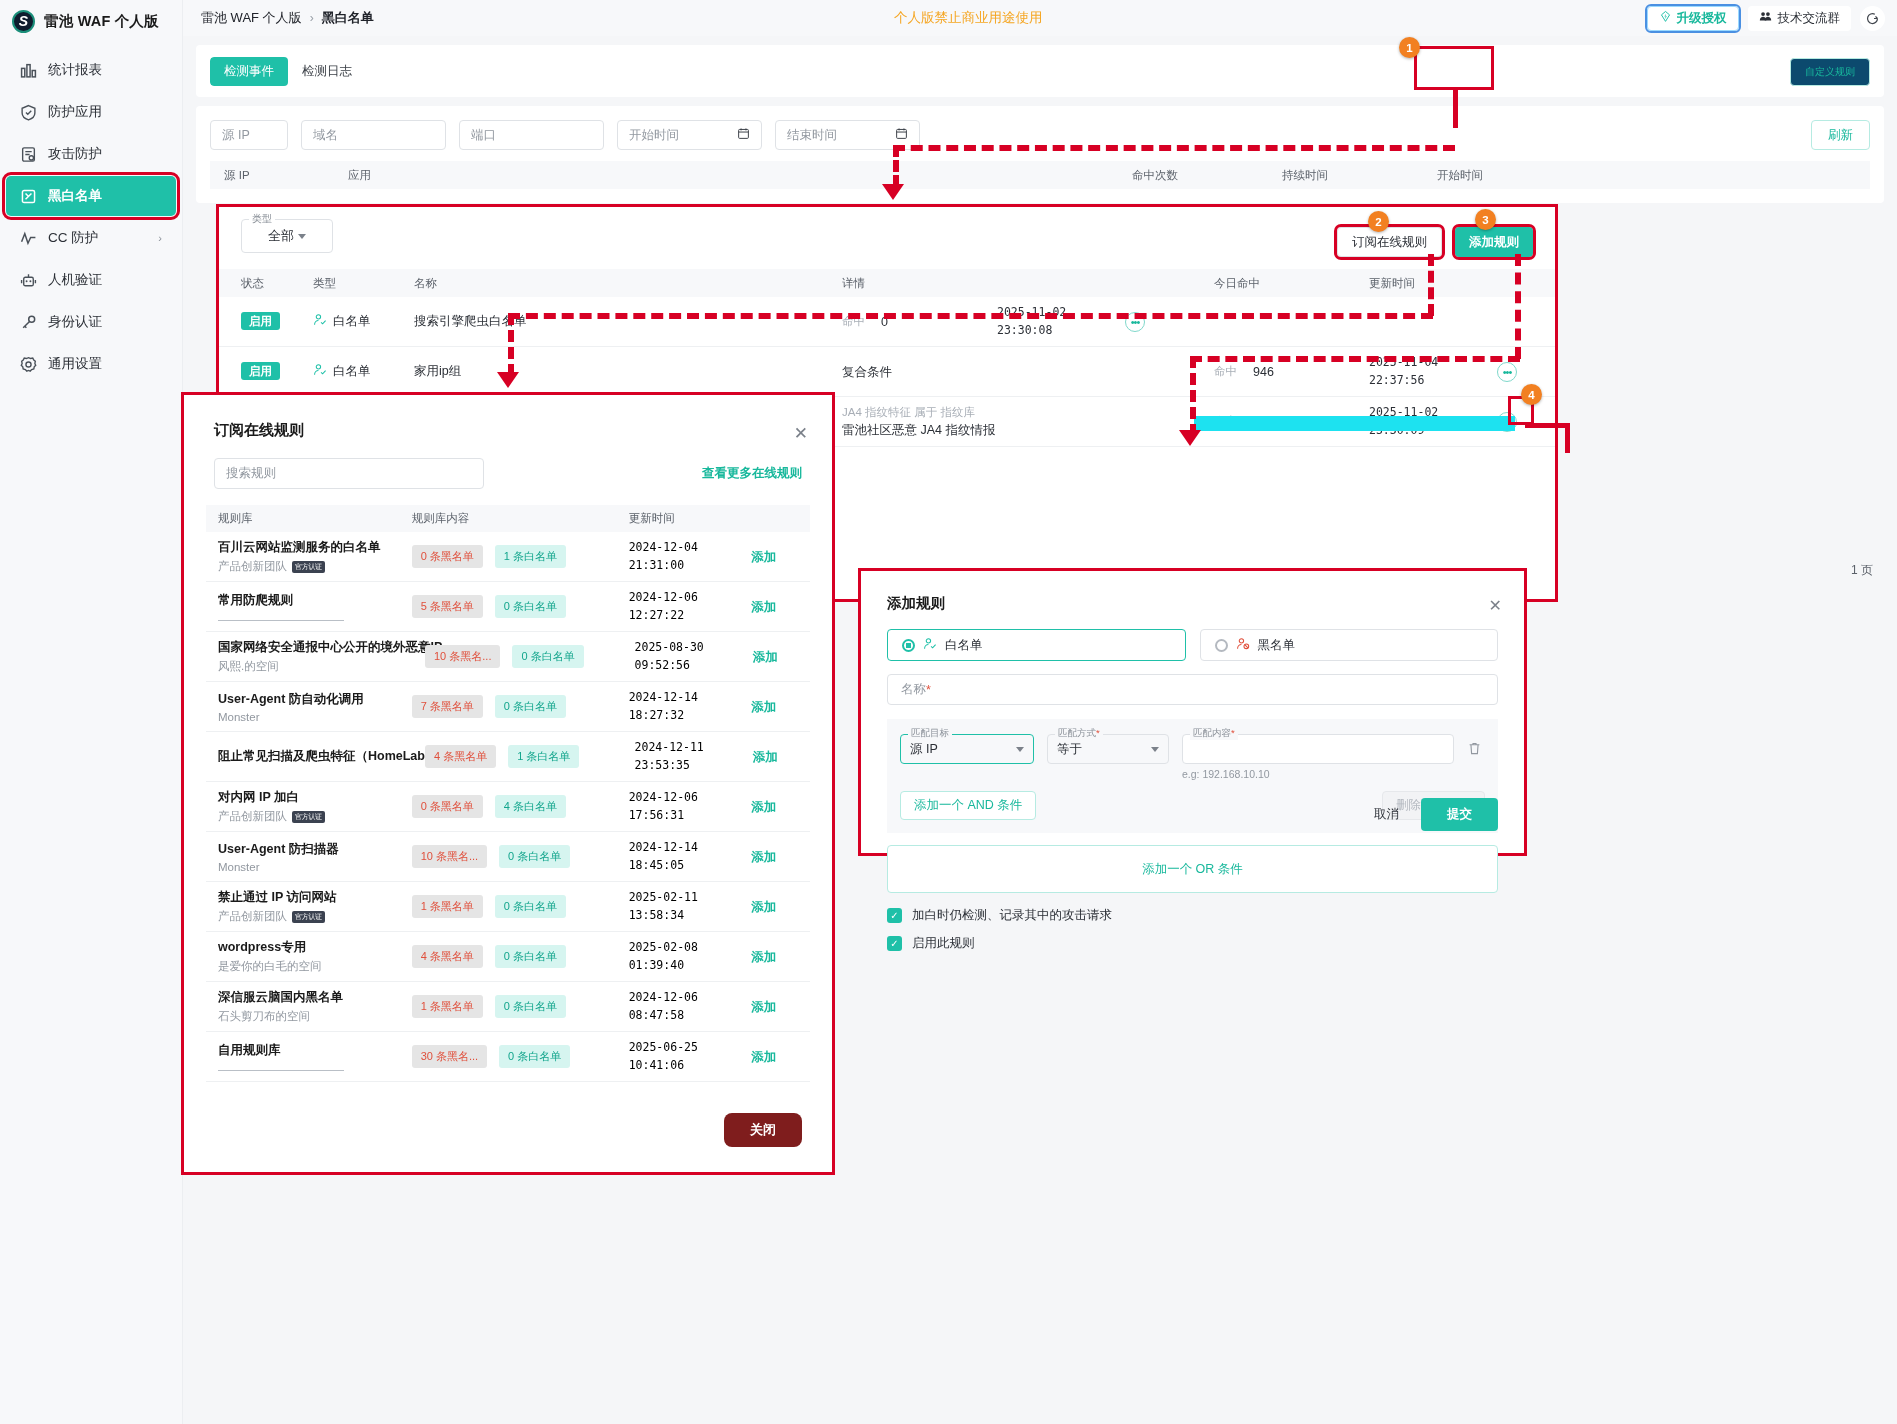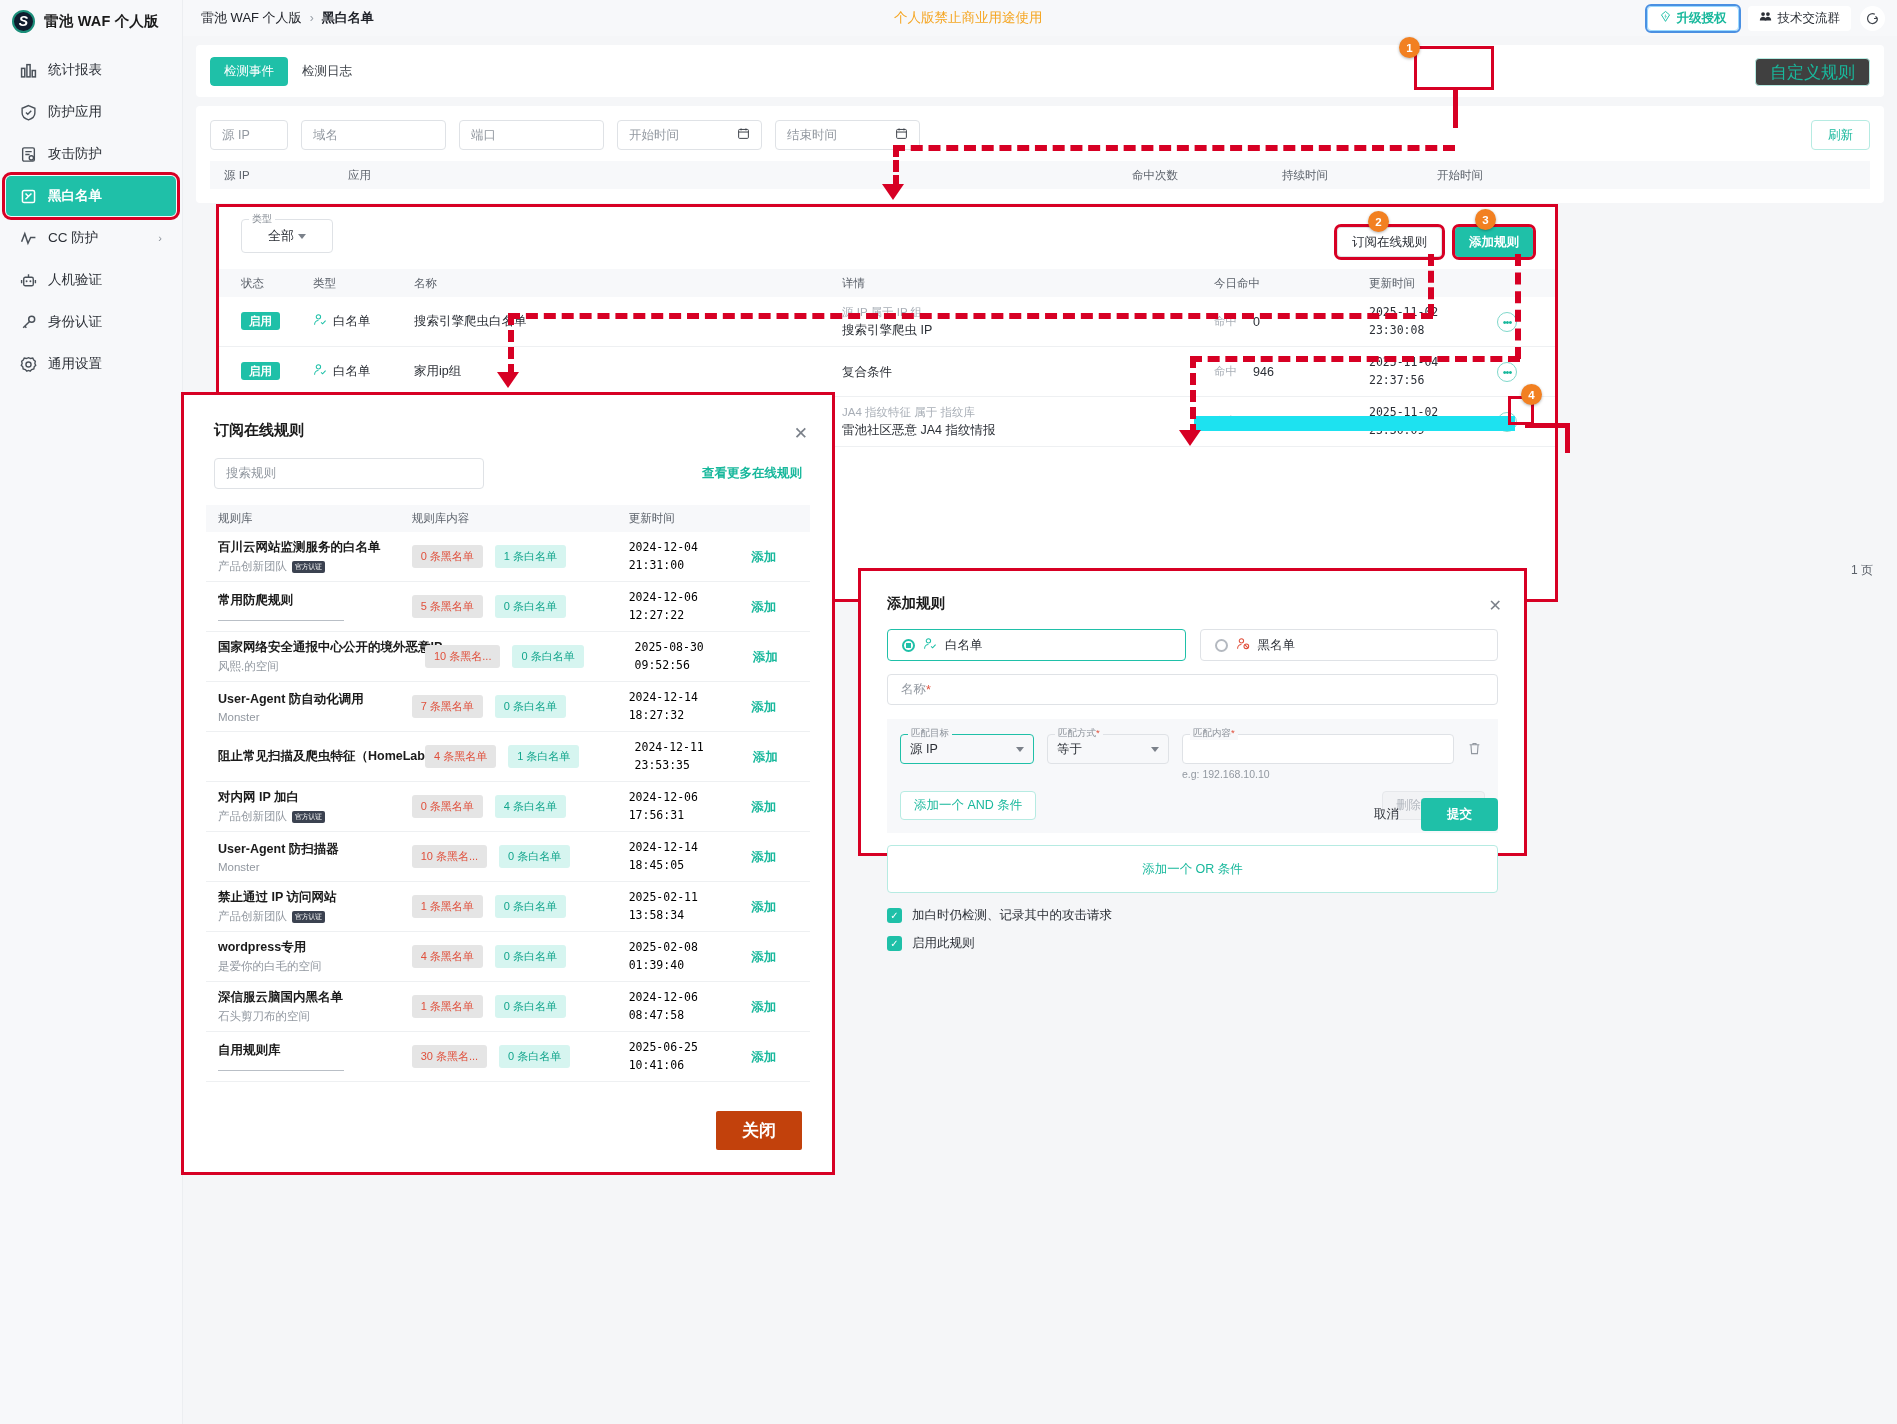--- a/index.html
+++ b/index.html
@@ -77,22 +77,22 @@
   .tabs-card { height: 52px; display: flex; align-items: center; padding: 0 14px; position: relative; }
   .seg { display: flex; background: #fff; border-radius: 4px; overflow: hidden; }
   .seg-item {
     padding: 6px 14px; font-size: 12.5px; cursor: pointer; color: #3a3f46; border-radius: 4px;
   }
   .seg-item.active { background: #1fc0a8; color: #fff; font-weight: normal; }
 
   .btn-custom-rule {
     position: absolute; right: 14px; top: 13px;
     height: 28px; padding: 0 14px; border-radius: 4px;
-    background: #404040; border: 1px solid #b6ebe2; color: #18b89c;
-    font-size: 17px; cursor: pointer; display: flex; align-items: center;
+    background: #0c4a6e; border: 1px solid #b6ebe2; color: #18b89c;
+    font-size: 10px; cursor: pointer; display: flex; align-items: center;
   }
 
   .filters-card { margin-top: 9px; position: relative; padding: 14px; }
   .filters-row { display: flex; gap: 13px; }
   .field {
     height: 30px; border: 1px solid #dfe2e6; border-radius: 4px;
     display: flex; align-items: center; padding: 0 11px;
     font-size: 12.5px; color: #9298a0; background: #fff;
   }
   .f-ip { width: 78px; } .f-dom { width: 145px; } .f-port { width: 145px; }
@@ -205,22 +205,22 @@
     padding: 4px 9px; border-radius: 3px; display: inline-block;
   }
   .chip-white {
     background: #d6f5f0; color: #12a58c; font-size: 11px;
     padding: 4px 9px; border-radius: 3px; display: inline-block;
   }
   .sub-time { font-family: "DejaVu Sans Mono","Liberation Mono", monospace; font-size: 11.5px; line-height: 1.55; }
   .btn-link-add { color: #18b89c; font-size: 12.5px; font-weight: bold; cursor: pointer; }
   .sub-foot { height: 84px; display: flex; align-items: center; justify-content: flex-end; padding-right: 30px; }
   .btn-close-dlg {
-    background: #c2410c; color: #fff; font-size: 17px; font-weight: bold;
-    padding: 8px 26px; border-radius: 2px; cursor: pointer;
+    background: #7f1d1d; color: #fff; font-size: 13px; font-weight: bold;
+    padding: 8px 26px; border-radius: 8px; cursor: pointer;
   }
 
   
   .add-dialog {
     position: absolute; left: 858px; top: 568px; width: 669px; height: 288px;
     background: #fff; border: 3px solid #d70024; z-index: 45;
   }
   .add-head { padding: 23px 26px 0 26px; position: relative; }
   .add-title { font-size: 14.5px; font-weight: bold; color: #1a1a1a; }
   .add-close { position: absolute; right: 22px; top: 25px; font-size: 16px; color: #7b818a; cursor: pointer; }
@@ -475,24 +475,20 @@
       <div class="c-state"><span class="badge-on">启用</span></div>
       <div class="c-type type-cell">
         <span><svg viewBox="0 0 16 16" width="14" height="14" fill="none" stroke="#1fc0a8" stroke-width="1.2">
               <circle cx="6.2" cy="4.4" r="2.5"></circle>
               <path d="M1.8 13.4 C1.8 10 4 8.6 6.2 8.6"></path>
               <path d="M9.2 10.6 L11 12.4 L14.4 8.6"></path>
             </svg></span>
         <span>白名单</span>
       </div>
       <div class="c-name">搜索引擎爬虫白名单</div>
-      <div class="c-detail">
-        <div class="detail-sub">源 IP 属于 IP 组</div>
-        <div class="detail-main">搜索引擎爬虫 IP</div>
-      </div>
       <div class="c-hit hit-cell">
         <span class="hit-label">命中</span>
         <span>0</span>
       </div>
       <div class="c-upd upd-cell">
         <div>2025-11-02</div>
         <div>23:30:08</div>
       </div>
       <div class="c-act">
           <div class="dots-btn">•••</div>

